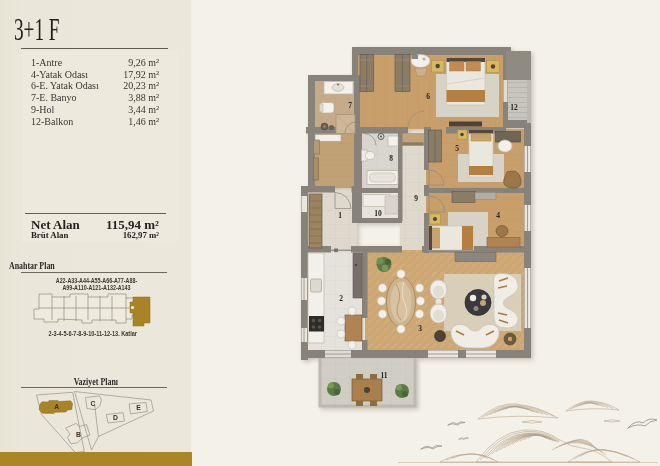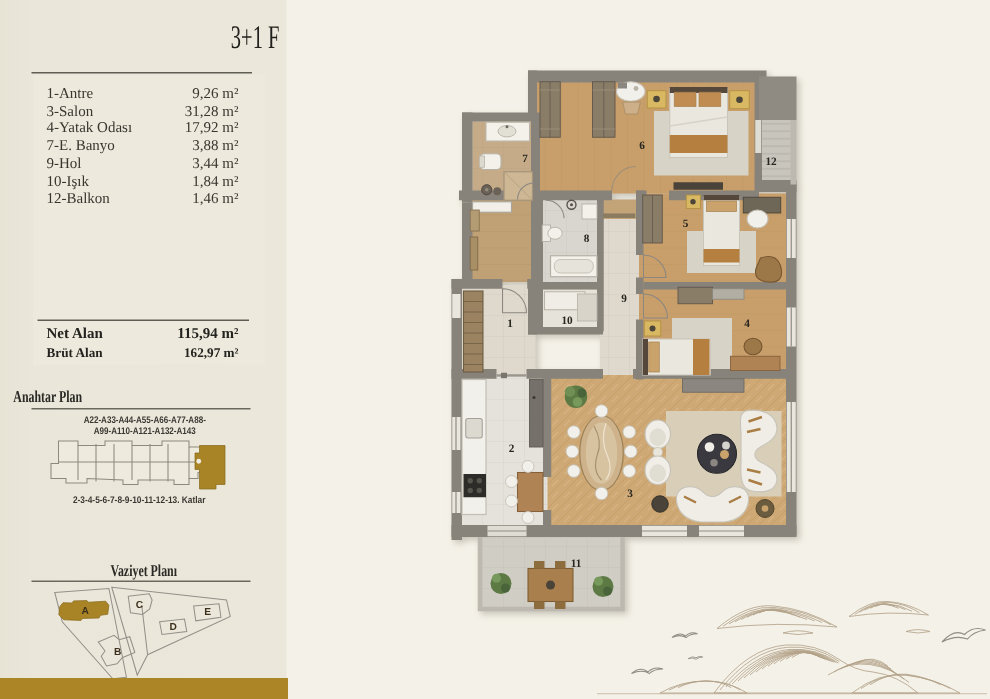--- a/index.html
+++ b/index.html
@@ -7,62 +7,58 @@
        background:#f4f1e8;font-family:"Liberation Serif",serif;}
   .abs{position:absolute;}
 </style>
 </head>
 <body>
 
 <div class="abs" style="left:0;top:0;width:191px;height:466px;background:linear-gradient(90deg,#e7e4d6 0,#eae7da 22px,#ebe8db 100%);"></div>
 
 <div class="abs" style="left:22px;top:50px;width:155px;height:193px;background:#edeadd;"></div>
 
-<div class="abs" style="left:0;top:11.5px;width:196px;text-align:right;font-size:22px;color:#21201d;"><span style="display:inline-block;transform:scaleX(0.62);transform-origin:50% 50%;">3+1 F</span></div>
+<div class="abs" style="left:0;top:11.5px;width:196px;text-align:left;font-size:31px;color:#21201d;"><span style="display:inline-block;transform:scaleX(0.62);transform-origin:50% 50%;">3+1 F</span></div>
 
 <div class="abs" style="left:21px;top:48px;width:147px;height:1.4px;background:#605d55;"></div>
 
 <div class="abs" style="left:31px;top:57px;width:128px;font-size:8.4px;color:#38362f;line-height:11.7px;">
 <table style="width:100%;border-collapse:collapse;font-size:10px;color:#38362f;line-height:11.7px;" cellpadding="0" cellspacing="0">
 <tbody>
         <tr>
           <td>1-Antre</td>
           <td style="text-align:right;">9,26 m²</td>
         </tr>
 <tr>
-          <td>3-Salon</td>
-          <td style="text-align:right;">31,28 m²</td>
+          <td>4-Yatak Odası</td>
+          <td style="text-align:right;">17,92 m²</td>
         </tr>
 <tr>
-          <td>4-Yatak Odası</td>
-          <td style="text-align:right;">17,92 m²</td>
+          <td>6-E. Yatak Odası</td>
+          <td style="text-align:right;">20,23 m²</td>
         </tr>
 <tr>
           <td>7-E. Banyo</td>
           <td style="text-align:right;">3,88 m²</td>
         </tr>
 <tr>
           <td>9-Hol</td>
           <td style="text-align:right;">3,44 m²</td>
         </tr>
 <tr>
-          <td>10-Işık</td>
-          <td style="text-align:right;">1,84 m²</td>
-        </tr>
-<tr>
           <td>12-Balkon</td>
           <td style="text-align:right;">1,46 m²</td>
         </tr>
 </tbody>
     </table>
 </div>
 
 <div class="abs" style="left:25px;top:213px;width:141px;height:1.2px;background:#605d55;"></div>
 
-<div class="abs" style="left:31px;top:217px;width:128px;font-size:10px;font-weight:bold;color:#24231f;">Net Alan<span style="float:right;">115,94 m²</span></div>
+<div class="abs" style="left:31px;top:217px;width:128px;font-size:13px;font-weight:bold;color:#24231f;">Net Alan<span style="float:right;">115,94 m²</span></div>
 
 <div class="abs" style="left:31px;top:230px;width:128px;font-size:8.8px;font-weight:bold;color:#24231f;">Brüt Alan<span style="float:right;">162,97 m²</span></div>
 
 <div class="abs" style="left:0;top:259px;width:192px;font-size:11px;font-weight:bold;color:#2a2925;"><span style="display:inline-block;transform:scaleX(0.72);transform-origin:50% 50%;">Anahtar Plan</span></div>
 
 <div class="abs" style="left:21px;top:272px;width:146px;height:1px;background:#6b6860;"></div>
 
 <div class="abs" style="left:0;top:277px;width:192px;text-align:center;font-size:6.4px;font-weight:bold;color:#3a3833;font-family:'Liberation Sans',sans-serif;"><span style="display:inline-block;transform:scaleX(0.84);transform-origin:50% 50%;">A22-A33-A44-A55-A66-A77-A88-</span></div>
 
 <div class="abs" style="left:0;top:284px;width:192px;text-align:center;font-size:6.4px;font-weight:bold;color:#3a3833;font-family:'Liberation Sans',sans-serif;"><span style="display:inline-block;transform:scaleX(0.84);transform-origin:50% 50%;">A99-A110-A121-A132-A143</span></div>

